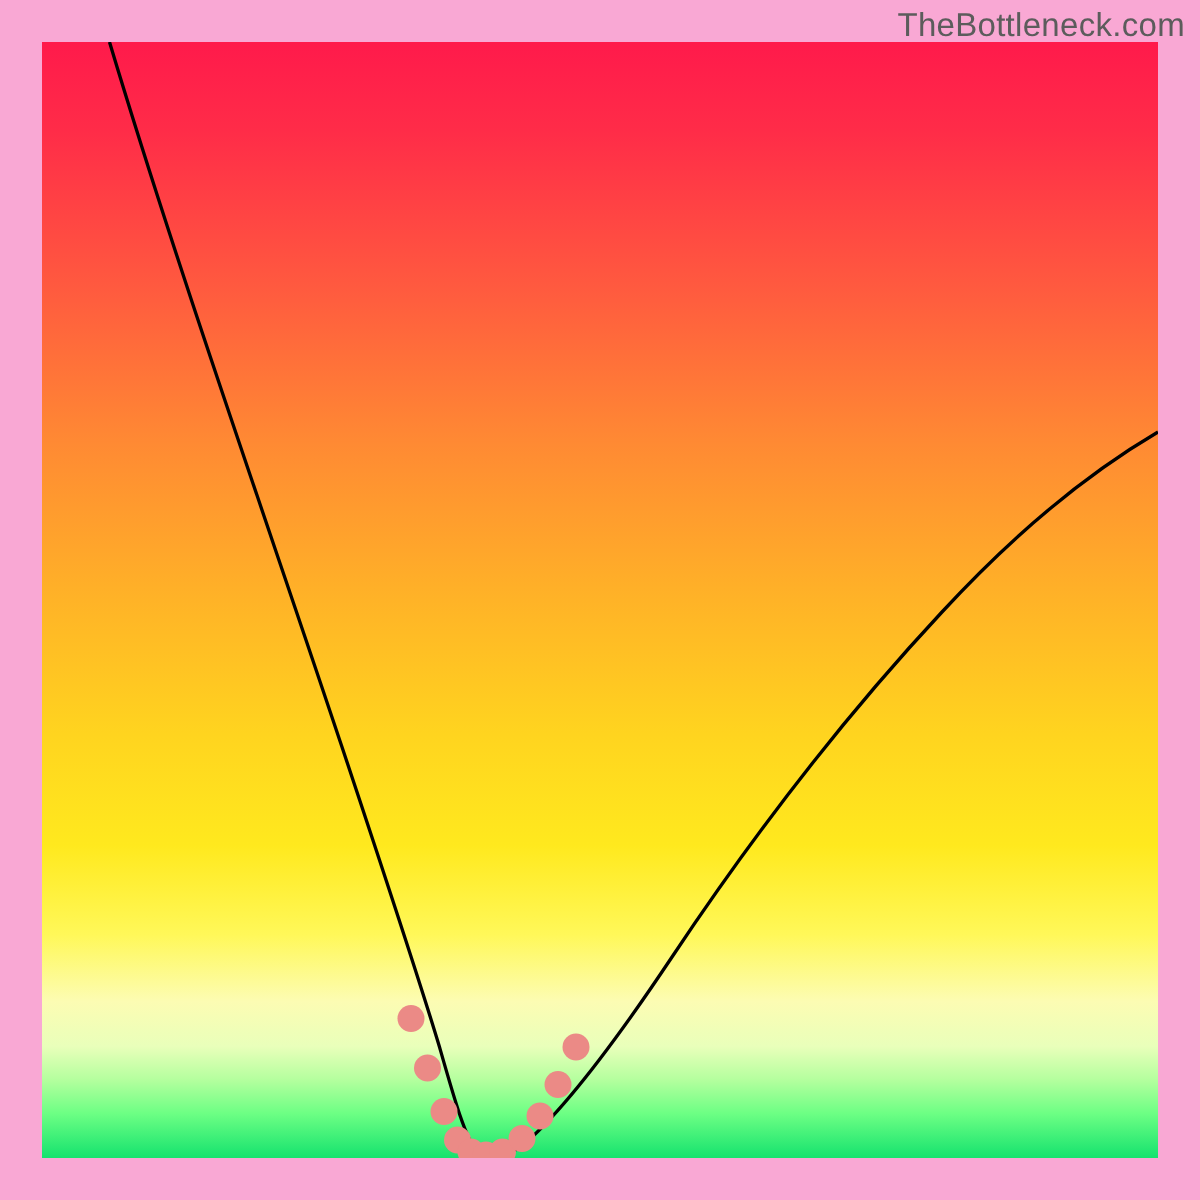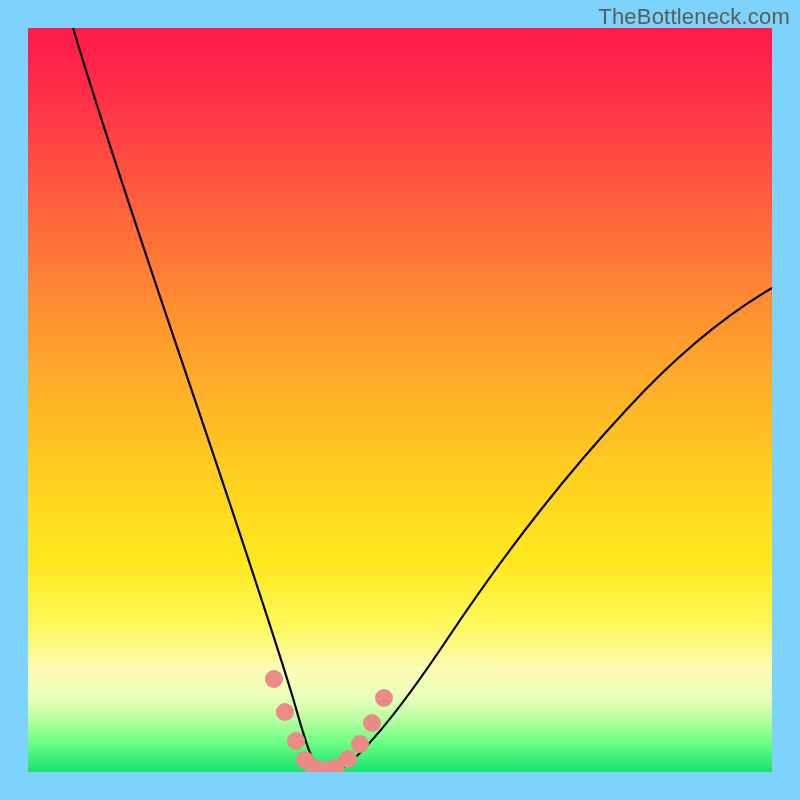--- a/index.html
+++ b/index.html
@@ -10,21 +10,21 @@
     overflow: hidden;
     background: #000;
     font-family: Arial, Helvetica, sans-serif;
   }
   .frame {
     position: absolute;
     left: 0;
     top: 0;
     width: 800px;
     height: 800px;
-    background: #7dd3fc;
+    background: #f9a8d4;
   }
   .plot-area {
     position: absolute;
     left: 28px;
     top: 28px;
     width: 744px;
     height: 744px;
     overflow: hidden;
   }
   .gradient {

